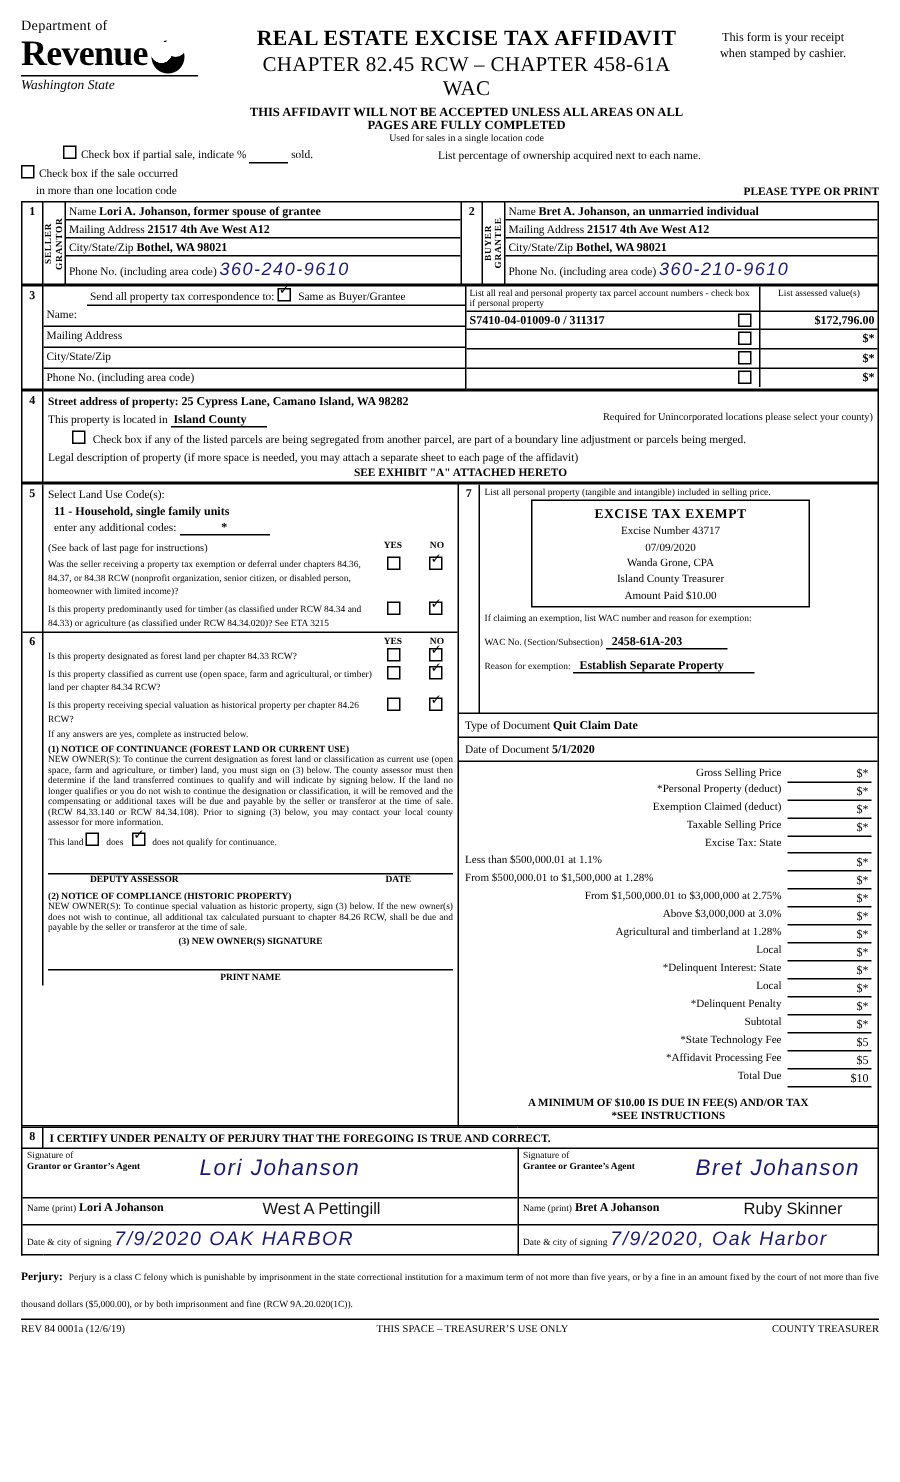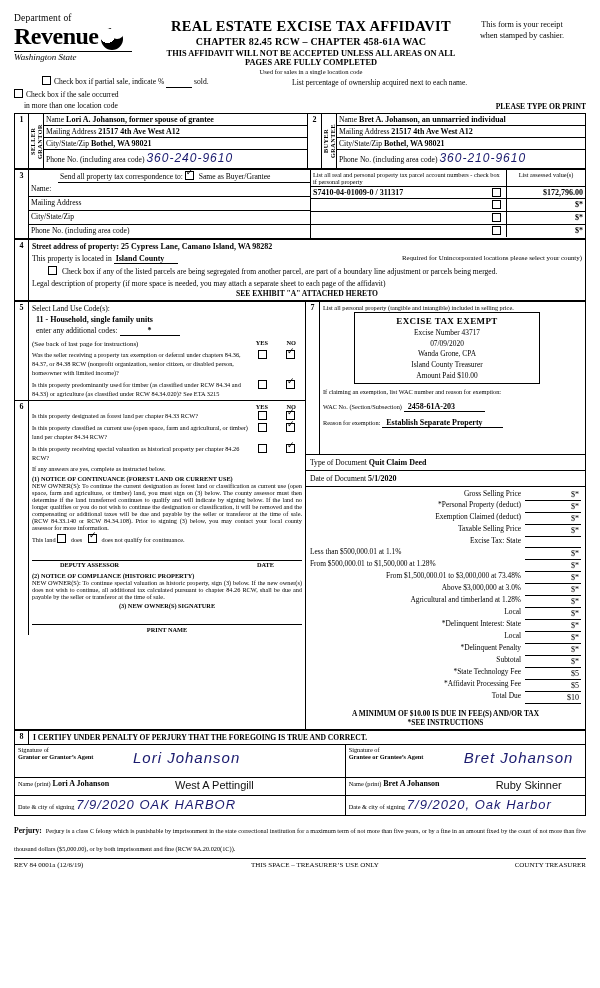--- a/index.html
+++ b/index.html
@@ -11,21 +11,21 @@
   .logo .dept{font-size:9.5px;letter-spacing:.2px;}
   .logo .rev{font-size:24px;font-weight:bold;letter-spacing:-.5px;}
   .logo .wa{font-size:9px;font-style:italic;}
   .logo .rule{border-top:1px solid #000;margin:1px 0 1px 0;width:118px;}
   .swoosh{display:inline-block;width:22px;height:22px;border-radius:50%;
     background:radial-gradient(circle at 30% 35%, #fff 0 34%, #000 35% 100%);
     vertical-align:-6px;margin-left:3px;position:relative;}
   .swoosh:after{content:"";position:absolute;left:9px;top:-3px;width:14px;height:14px;background:#fff;border-radius:50%;}
   .titleblock{flex:1;text-align:center;padding-top:4px;}
   .t1{font-size:14.5px;font-weight:bold;letter-spacing:.3px;}
-  .t2{font-size:10px;font-weight:bold;letter-spacing:.2px;margin-top:1px;}
+  .t2{font-size:14px;font-weight:normal;letter-spacing:.2px;margin-top:1px;}
   .t3{font-size:8.4px;font-weight:bold;margin-top:2px;}
   .t4{font-size:6.6px;margin-top:1px;}
   .receipt{width:128px;text-align:center;font-size:8.2px;padding-top:5px;line-height:1.35;}
   .typeprint{text-align:right;font-size:7.6px;font-weight:bold;margin-top:1px;}
   .chkline{font-size:7.6px;line-height:1.35;}
   .box{display:inline-block;width:7px;height:7px;border:1px solid #000;vertical-align:-1px;margin-right:3px;background:#fff;}
   .box.chk{position:relative;}
   .box.chk:after{content:"\2713";position:absolute;left:0px;top:-4px;font-size:9px;line-height:9px;}
   table.grid{border-collapse:collapse;width:100%;font-size:7.6px;}
   td,th{border:1px solid #000;padding:1px 2px;vertical-align:top;}
@@ -340,21 +340,21 @@
               </div>
               <div style="position:absolute;left:3px;top:116px;right:3px;">
                 <span class="xsmall">Reason for exemption:</span>
                 <span class="fld" style="border-bottom:1px solid #000;padding:0 20px 0 4px;">Establish Separate Property</span>
               </div>
             </td>
           </tr>
           <tr>
             <td colspan="2" style="border:none;border-bottom:1px solid #000;padding:3px 4px;">
               <span>Type of Document</span>
-              <span class="fld">Quit Claim Deed</span>
+              <span class="fld">Quit Claim Date</span>
             </td>
           </tr>
           <tr>
             <td colspan="2" style="border:none;border-bottom:1px solid #000;padding:3px 4px;">
               <span>Date of Document</span>
               <span class="fld">5/1/2020</span>
             </td>
           </tr>
           <tr>
             <td colspan="2" style="border:none;padding:2px 4px 2px 4px;">
@@ -382,21 +382,21 @@
                           </tr>
                           <tr>
                             <td style="border: none; text-align: left; font-size: 7.4px; padding: 0px 4px 0px 0px; height: 11px;">Less than $500,000.01 at 1.1%</td>
                             <td style="border-top: none; border-right: none; border-left: none; border-image: initial; border-bottom: 1px solid rgb(0, 0, 0); width: 52px; text-align: right; font-size: 8px;">$*</td>
                           </tr>
                           <tr>
                             <td style="border: none; text-align: left; font-size: 7.4px; padding: 0px 4px 0px 0px; height: 11px;">From $500,000.01 to $1,500,000 at 1.28%</td>
                             <td style="border-top: none; border-right: none; border-left: none; border-image: initial; border-bottom: 1px solid rgb(0, 0, 0); width: 52px; text-align: right; font-size: 8px;">$*</td>
                           </tr>
                           <tr>
-                            <td style="border: none; text-align: right; font-size: 7.4px; padding: 0px 4px 0px 0px; height: 11px;">From $1,500,000.01 to $3,000,000 at 73.48%</td>
+                            <td style="border: none; text-align: right; font-size: 7.4px; padding: 0px 4px 0px 0px; height: 11px;">From $1,500,000.01 to $3,000,000 at 2.75%</td>
                             <td style="border-top: none; border-right: none; border-left: none; border-image: initial; border-bottom: 1px solid rgb(0, 0, 0); width: 52px; text-align: right; font-size: 8px;">$*</td>
                           </tr>
                           <tr>
                             <td style="border: none; text-align: right; font-size: 7.4px; padding: 0px 4px 0px 0px; height: 11px;">Above $3,000,000 at 3.0%</td>
                             <td style="border-top: none; border-right: none; border-left: none; border-image: initial; border-bottom: 1px solid rgb(0, 0, 0); width: 52px; text-align: right; font-size: 8px;">$*</td>
                           </tr>
                           <tr>
                             <td style="border: none; text-align: right; font-size: 7.4px; padding: 0px 4px 0px 0px; height: 11px;">Agricultural and timberland at 1.28%</td>
                             <td style="border-top: none; border-right: none; border-left: none; border-image: initial; border-bottom: 1px solid rgb(0, 0, 0); width: 52px; text-align: right; font-size: 8px;">$*</td>
                           </tr>

